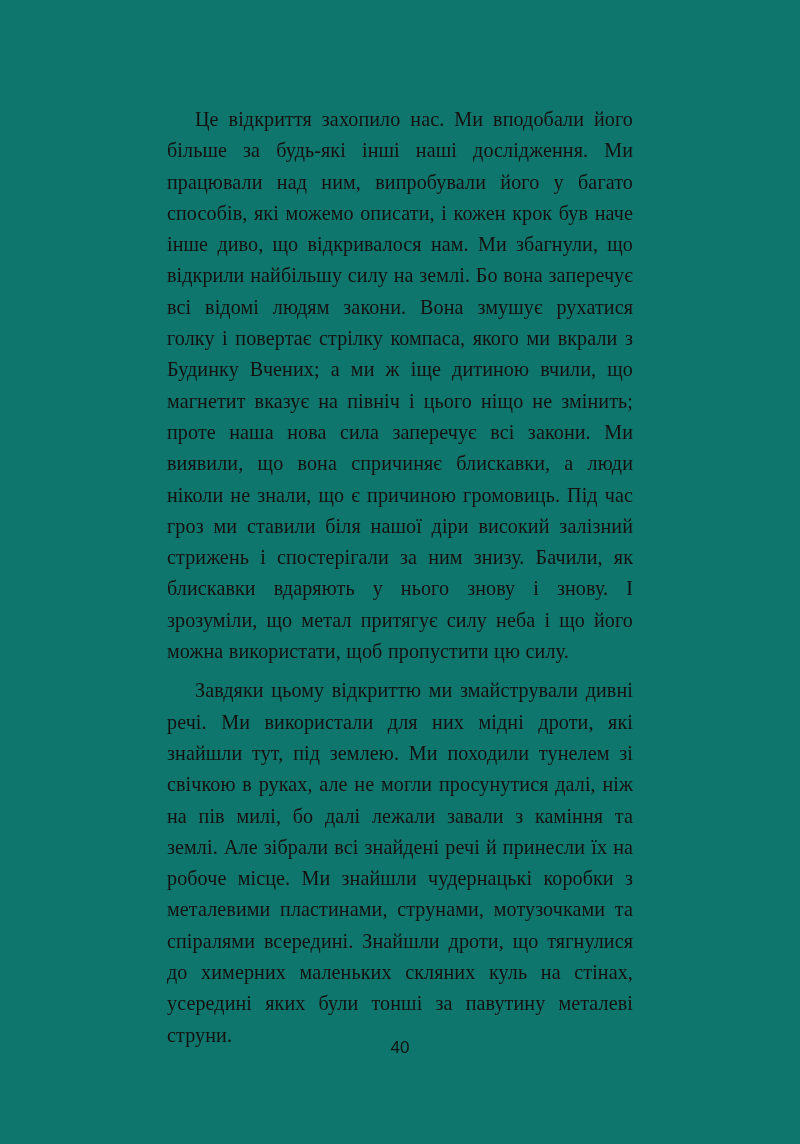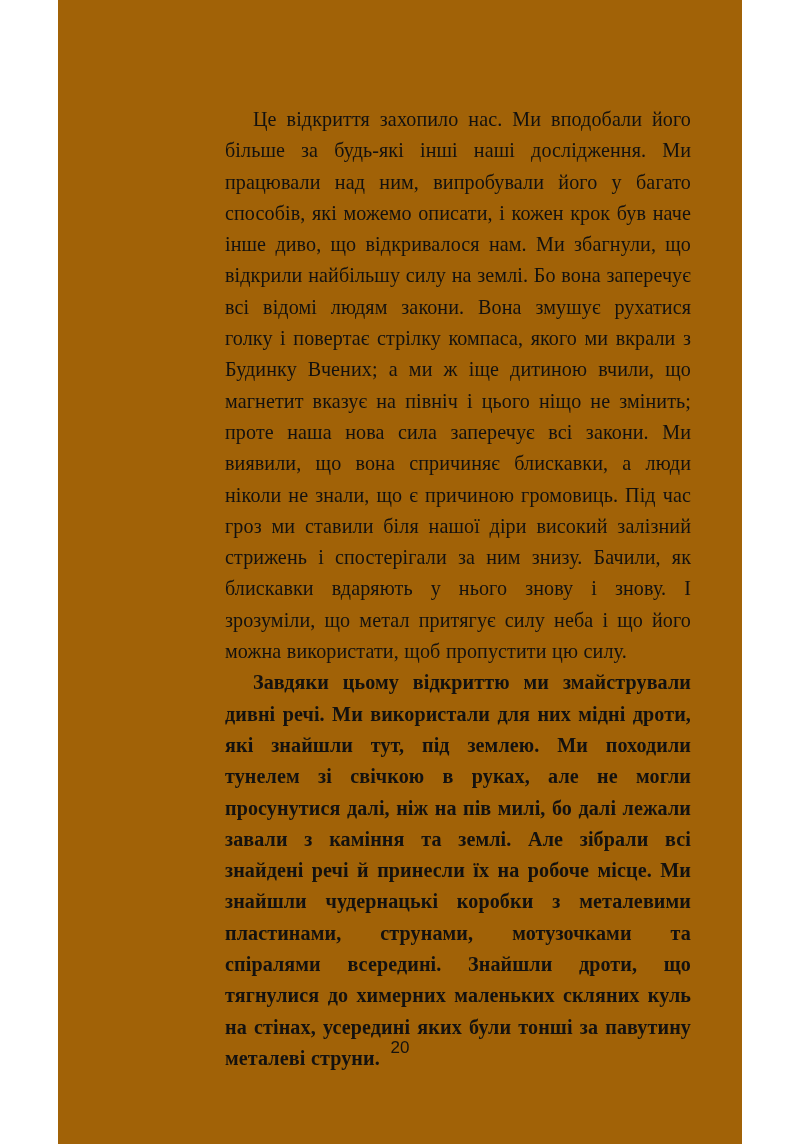--- a/index.html
+++ b/index.html
@@ -2,23 +2,23 @@
 <html><head>
 <meta charset="utf-8">
 <style>
   html, body {
     margin: 0;
     padding: 0;
     background: #ffffff;
   }
   .page {
     position: relative;
-    width: 684px;
+    width: 800px;
     height: 1144px;
-    background: #a16207;
+    background: #0f766e;
     margin: 0 auto;
     overflow: hidden;
     box-sizing: border-box;
   }
   .text-block {
     position: absolute;
     left: 167px;
     top: 104px;
     width: 466px;
   }
@@ -31,22 +31,21 @@
     text-align: justify;
     text-align-last: left;
     text-indent: 28px;
     -webkit-hyphens: none;
     hyphens: none;
     word-spacing: 0.02em;
     letter-spacing: 0.005em;
     font-weight: 400;
   }
   .para + .para {
-    margin-top: 0;
-    font-weight: bold;
+    margin-top: 8px;
   }
   .page-number {
     position: absolute;
     left: 0;
     right: 0;
     top: 1038px;
     text-align: center;
     font-family: "Liberation Sans", "DejaVu Sans", sans-serif;
     font-size: 17px;
     line-height: 20px;
@@ -57,15 +56,15 @@
 </head>
 <body>
 
 <div class="page">
 
   <div class="text-block">
     <p class="para">Це відкриття захопило нас. Ми вподобали його більше за будь-які інші наші дослідження. Ми працювали над ним, випробували його у багато способів, які можемо описати, і кожен крок був наче інше диво, що відкривалося нам. Ми збагнули, що відкрили найбільшу силу на землі. Бо вона заперечує всі відомі людям закони. Вона змушує рухатися голку і повертає стрілку компаса, якого ми вкрали з Будинку Вчених; а ми ж іще дитиною вчили, що магнетит вказує на північ і цього ніщо не змінить; проте наша нова сила заперечує всі закони. Ми виявили, що вона спричиняє блискавки, а люди ніколи не знали, що є причиною громовиць. Під час гроз ми ставили біля нашої діри високий залізний стрижень і спостерігали за ним знизу. Бачили, як блискавки вдаряють у нього знову і знову. І зрозуміли, що метал притягує силу неба і що його можна використати, щоб пропустити цю силу.</p>
     <p class="para">Завдяки цьому відкриттю ми змайстрували дивні речі. Ми використали для них мідні дроти, які знайшли тут, під землею. Ми походили тунелем зі свічкою в руках, але не могли просунутися далі, ніж на пів милі, бо далі лежали завали з каміння та землі. Але зібрали всі знайдені речі й принесли їх на робоче місце. Ми знайшли чудернацькі коробки з металевими пластинами, струнами, мотузочками та спіралями всередині. Знайшли дроти, що тягнулися до химерних маленьких скляних куль на стінах, усередині яких були тонші за павутину металеві струни.</p>
   </div>
 
-  <div class="page-number">20</div>
+  <div class="page-number">40</div>
 
 </div>
 
 </body></html>

